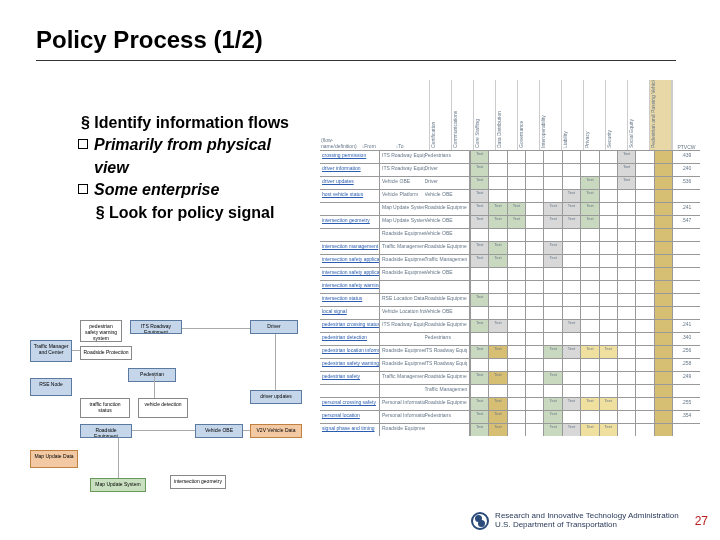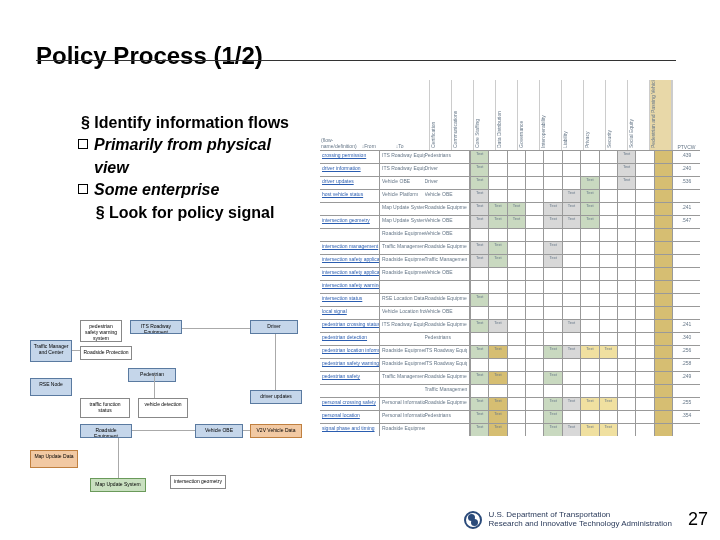--- a/index.html
+++ b/index.html
@@ -5,21 +5,21 @@
   * { box-sizing: border-box; margin: 0; padding: 0; }
   body {
     width: 720px; height: 540px;
     background: #fff;
     font-family: Arial, Helvetica, sans-serif;
     position: relative;
     overflow: hidden;
   }
   .title {
     position: absolute;
-    top: 42px; left: 36px;
+    top: 26px; left: 36px;
     font-size: 24px;
     font-weight: bold;
     color: #000;
   }
   .title-underline {
     position: absolute;
     top: 60px; left: 36px;
     width: 640px;
     height: 1px;
     background: #333;
@@ -187,22 +187,22 @@
   }
   .dot-logo::before { top: 1px; left: 2px; }
   .dot-logo::after { bottom: 1px; right: 2px; }
   .footer-text {
     font-size: 8px;
     color: #2a3a5a;
     line-height: 1.1;
     margin-right: 16px;
   }
   .page-num {
-    font-size: 18px;
-    color: #000000;
+    font-size: 12px;
+    color: #b91c1c;
   }
 </style>
 </head>
 <body>
 
 <div class="title">Policy Process (1/2)</div>
 <div class="title-underline"></div>
 
 <div class="content">
   <div class="bullet-1">Identify information flows</div>
@@ -685,17 +685,17 @@
   <div class="dline" style="left:124px;top:55px;width:1px;height:23px;"></div>
   <div class="dline" style="left:245px;top:14px;width:1px;height:56px;"></div>
   <div class="dline" style="left:102px;top:110px;width:63px;height:1px;"></div>
   <div class="dline" style="left:213px;top:110px;width:7px;height:1px;"></div>
   <div class="dline" style="left:88px;top:118px;width:1px;height:40px;"></div>
 </div>
 
 <div class="footer">
   <div class="dot-logo"></div>
   <div class="footer-text">
+    <div>Research and Innovative Technology Administration</div>
     <div>U.S. Department of Transportation</div>
-    <div>Research and Innovative Technology Administration</div>
   </div>
   <div class="page-num">27</div>
 </div>
 
 </body></html>

